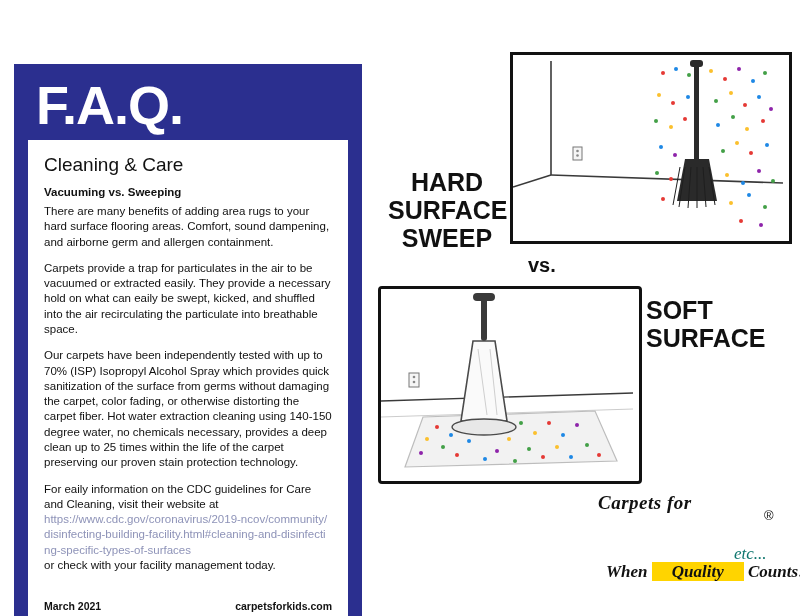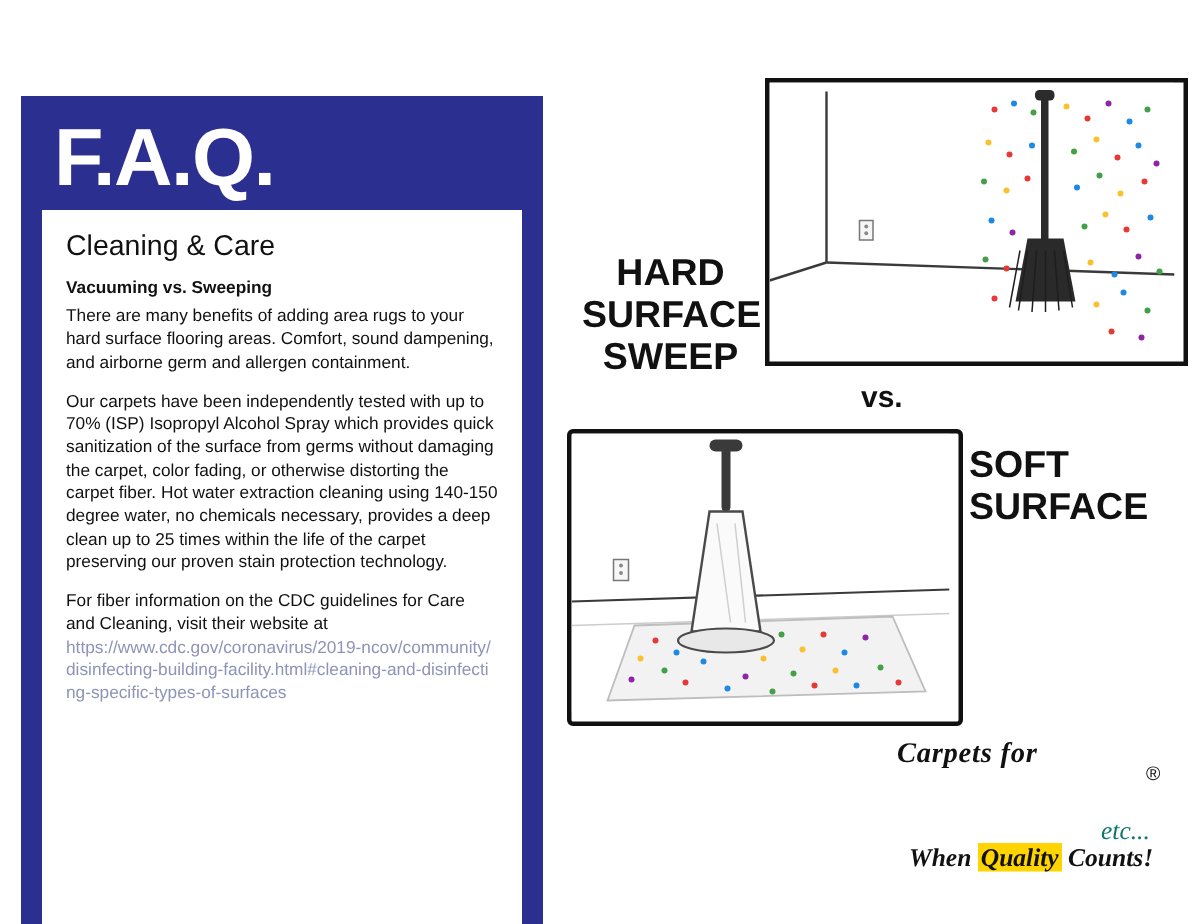--- a/index.html
+++ b/index.html
@@ -125,21 +125,20 @@
     line-height: 1.12;
     color: #111111;
   }
   .label-vs {
     position: absolute;
     left: 166px;
     top: 254px;
     font-size: 20px;
     font-weight: bold;
     color: #111111;
-    margin-left: 46px;
   }
   .label-soft {
     position: absolute;
     left: 284px;
     top: 296px;
     width: 150px;
     font-size: 25px;
     font-weight: bold;
     line-height: 1.12;
     color: #111111;
@@ -200,39 +199,45 @@
     top: 70px;
     font-family: "Liberation Serif", serif;
     font-style: italic;
     font-weight: bold;
     font-size: 17px;
     color: #111111;
     white-space: nowrap;
   }
   .logo-tag .hl {
     background: #ffd400;
-    padding: 0 2px;
+    padding: 0 20px;
   }
 </style>
 </head>
 <body>
 
 <div class="left-panel">
   <div class="faq-title">F.A.Q.</div>
 
   <div class="white-card">
     <h2 class="card-heading">Cleaning &amp; Care</h2>
     <p class="card-sub">Vacuuming vs. Sweeping</p>
     <p class="card-para">There are many benefits of adding area rugs to your hard surface flooring areas. Comfort, sound dampening, and airborne germ and allergen containment.</p>
+    <p class="card-para">Carpets provide a trap for particulates in the air to be vacuumed or extracted easily. They provide a necessary hold on what can eaily be swept, kicked, and shuffled into the air recirculating the particulate into breathable space.</p>
     <p class="card-para">Our carpets have been independently tested with up to 70% (ISP) Isopropyl Alcohol Spray which provides quick sanitization of the surface from germs without damaging the carpet, color fading, or otherwise distorting the carpet fiber. Hot water extraction cleaning using 140-150 degree water, no chemicals necessary, provides a deep clean up to 25 times within the life of the carpet preserving our proven stain protection technology.</p>
     <p class="card-para">
-      <span>For fiber information on the CDC guidelines for Care and Cleaning, visit their website at</span>
+      <span>For eaily information on the CDC guidelines for Care and Cleaning, visit their website at</span>
       <span class="url-text">https://www.cdc.gov/coronavirus/2019-ncov/community/disinfecting-building-facility.html#cleaning-and-disinfecting-specific-types-of-surfaces</span>
+      <span>or check with your facility management today.</span>
     </p>
 
+    <div class="card-footer">
+      <span>March 2021</span>
+      <span>carpetsforkids.com</span>
+    </div>
   </div>
 </div>
 
 <div class="right-area">
 
   <div class="photo-hard">
     <svg width="270" height="180" viewBox="0 0 270 180">
       <rect x="0" y="0" width="270" height="180" fill="#ffffff"></rect>
 
       <line x1="38" y1="6" x2="38" y2="120" stroke="#3a3a3a" stroke-width="1.6"></line>

